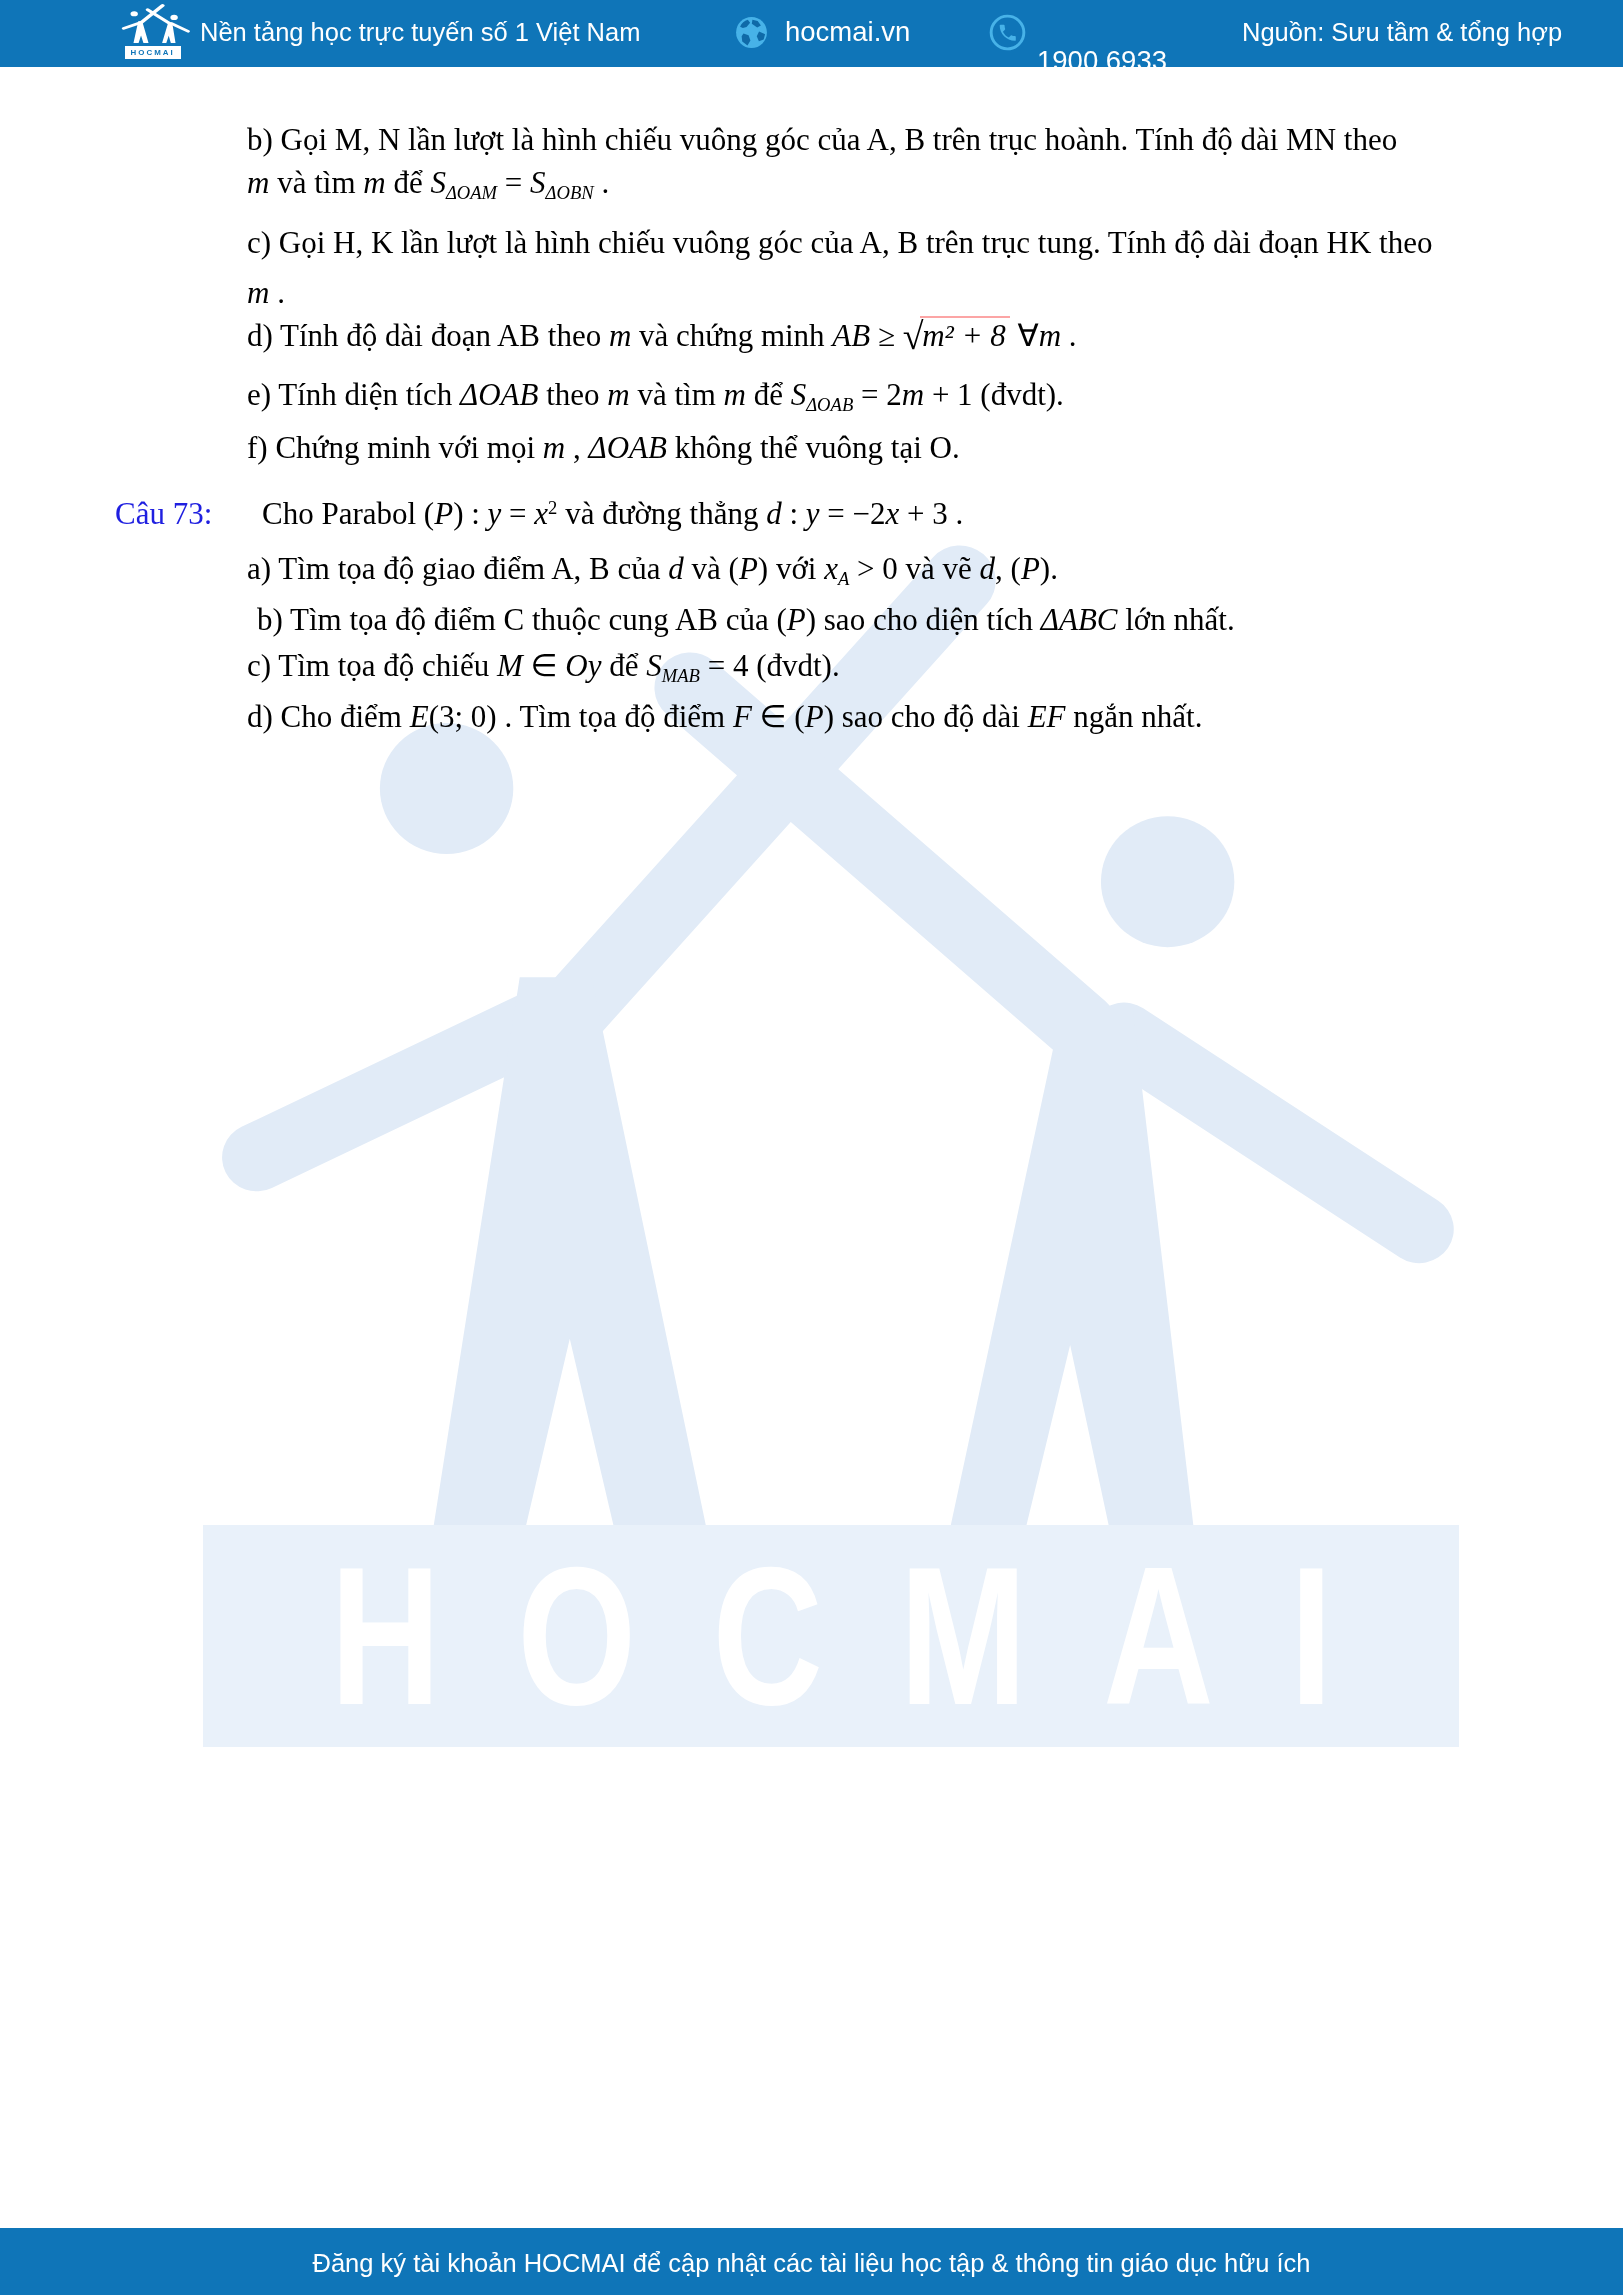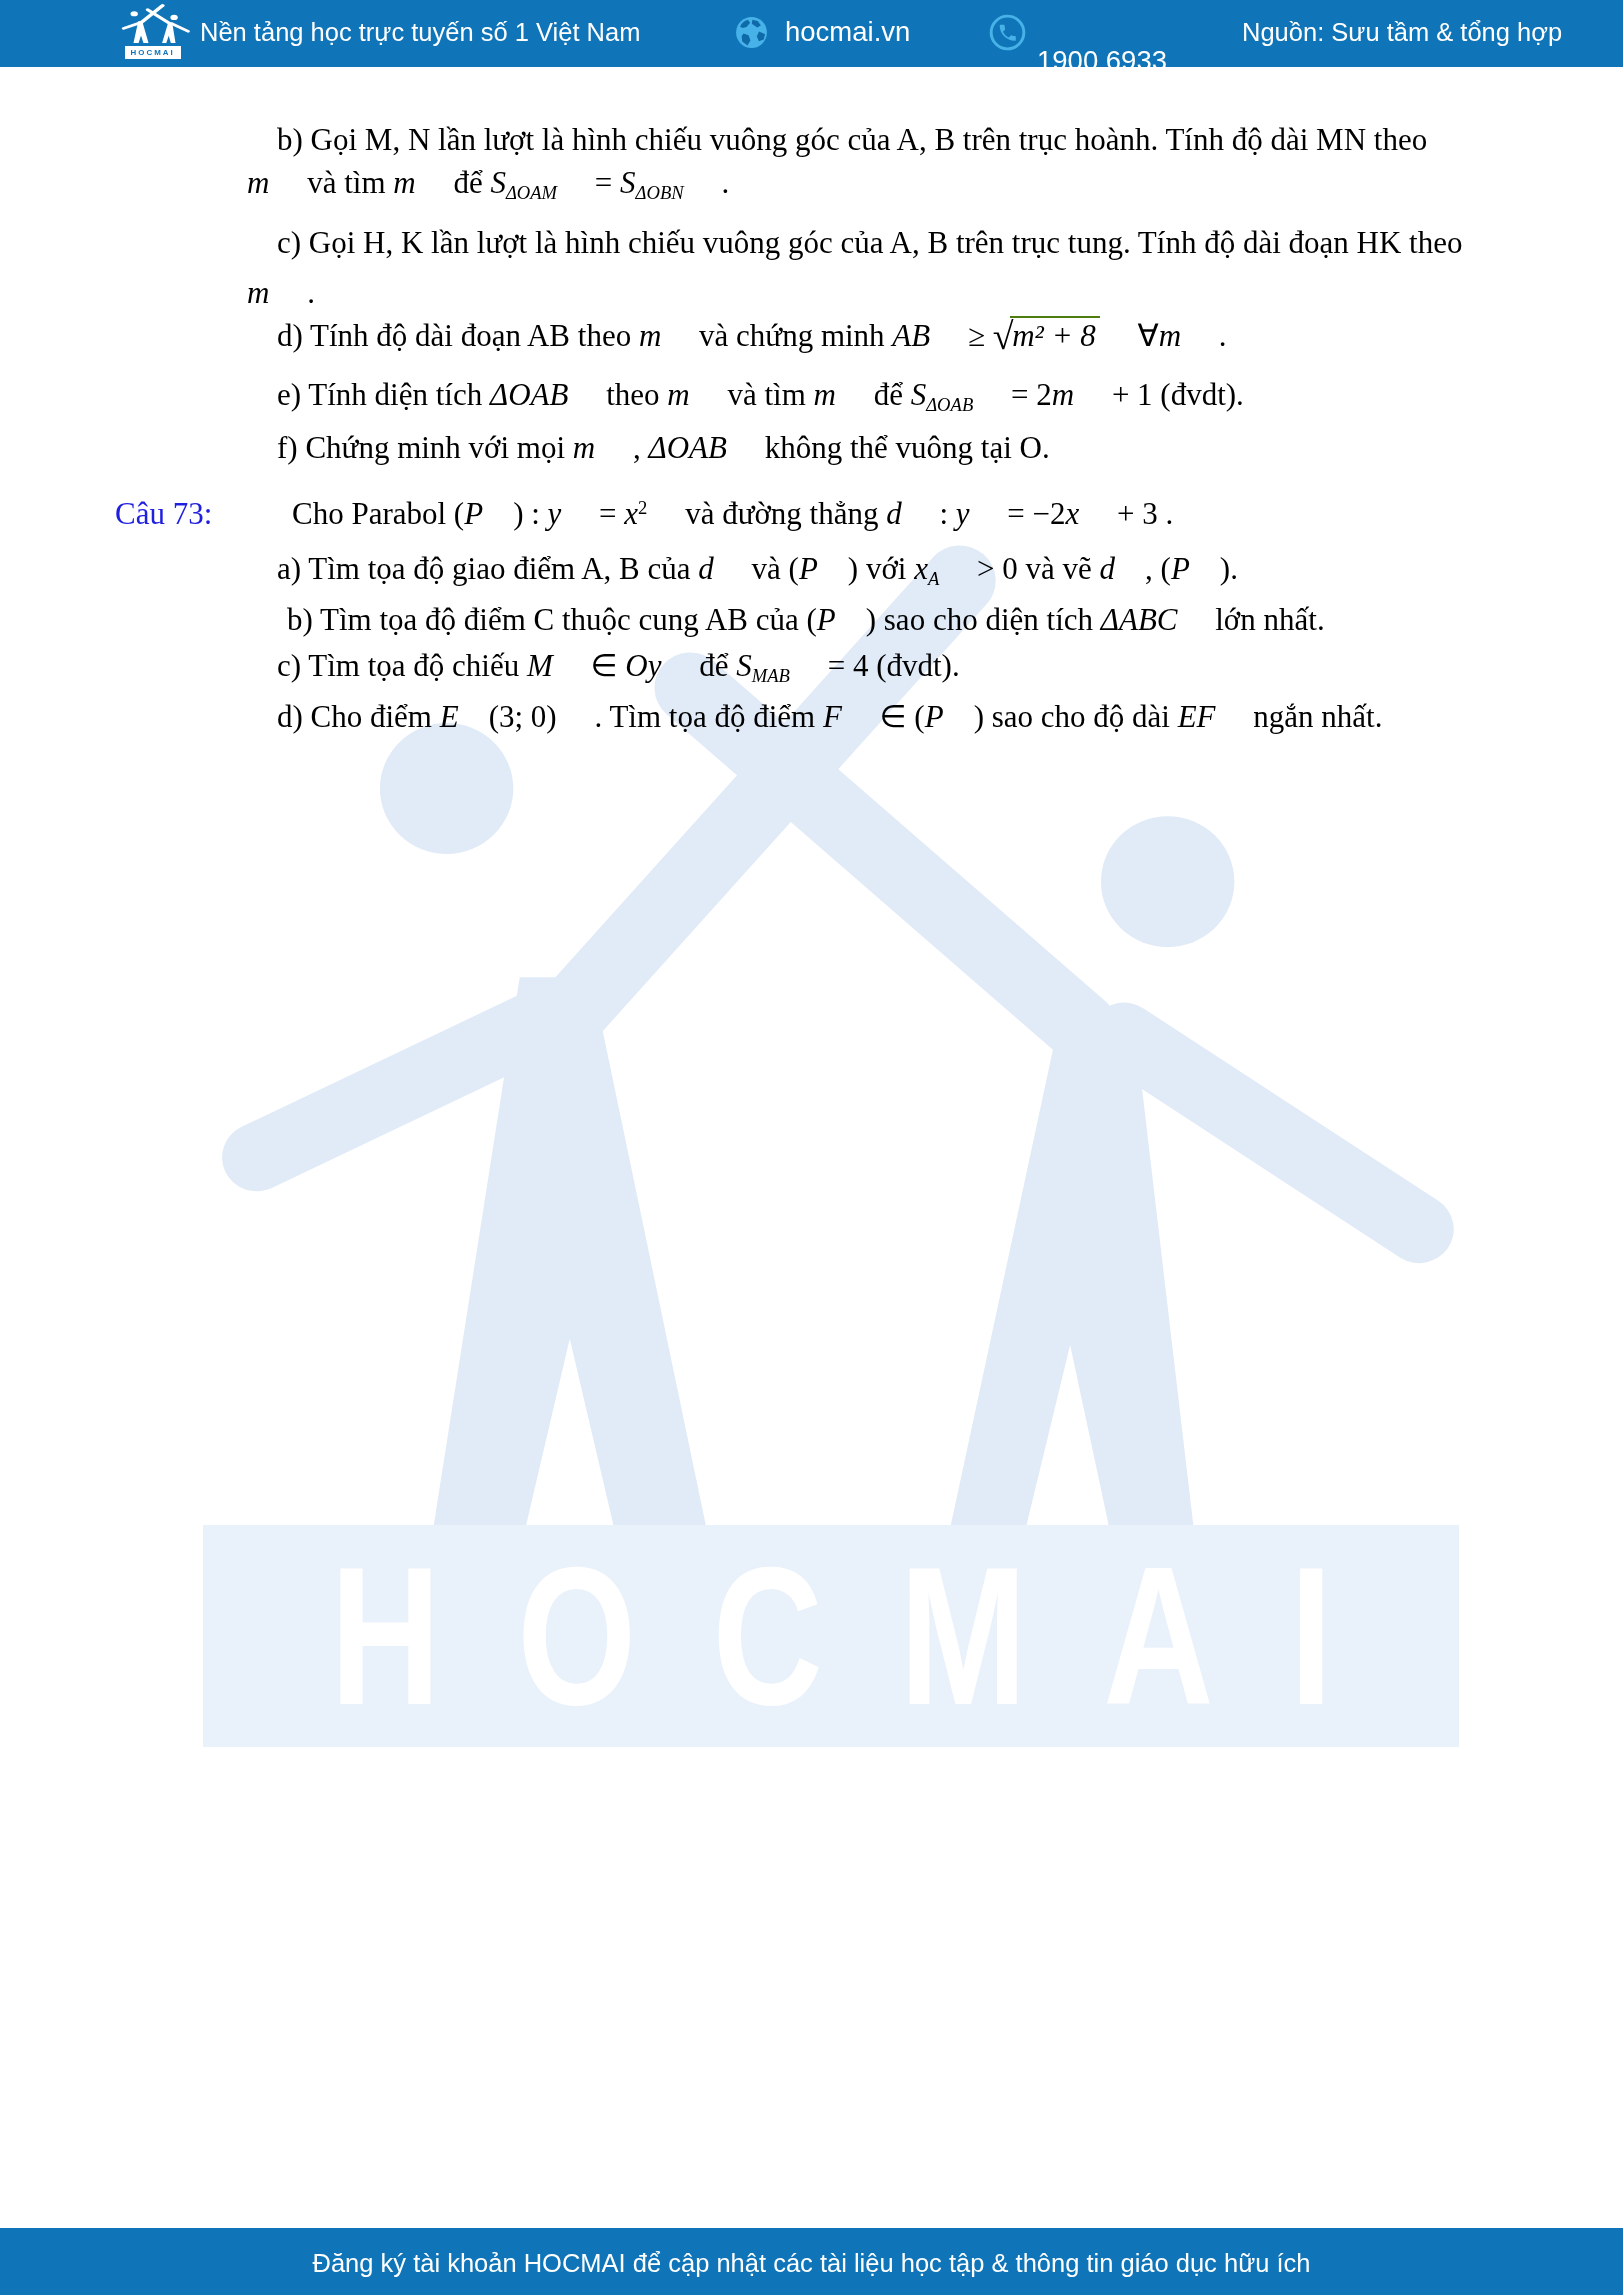--- a/index.html
+++ b/index.html
@@ -30,26 +30,26 @@
   .wm-band{position:absolute;left:203px;top:1525px;width:1256px;height:222px;
            background:var(--wmband,#e9f1fa);pointer-events:none;
            display:flex;align-items:center;justify-content:center;overflow:visible;}
   .wm-text{font-family:"Liberation Sans",sans-serif;font-weight:bold;color:#ffffff;
            font-size:196px;letter-spacing:98px;text-indent:98px;
            transform:scaleX(0.78);white-space:nowrap;}
 
   
   .doc-line{position:absolute;font-size:31px;line-height:41px;color:#000;white-space:nowrap;}
   .q-label{display:inline-block;width:147px;font-weight:normal;color:var(--accent,#1f1fe0);}
-  .r-n{font-style:normal;margin-left:30px;}
+  .r-n{font-style:normal;}
   .r-i{font-style:italic;}
   .r-isub{font-style:italic;font-size:0.60em;vertical-align:-0.32em;}
   .r-sup{font-size:0.60em;vertical-align:0.55em;}
   .sqrt-sign{font-size:1.22em;font-style:normal;vertical-align:-0.08em;margin-right:-3.9px;}
-  .sqrt-body{display:inline-block;border-top:2px solid #4d7c0f;padding:0.7px 3.9px 0 2.6px;
+  .sqrt-body{display:inline-block;border-top:2px solid #fca5a5;padding:0.7px 3.9px 0 2.6px;
              font-style:italic;line-height:1.08;}
 
   
   .ftr{position:absolute;left:0;top:2228px;width:1623px;height:71px;background:var(--brand,#0f75b8);
        display:flex;align-items:center;justify-content:center;}
   .ftr span{color:#fff;font-family:"Liberation Sans",sans-serif;font-size:25.5px;white-space:nowrap;}
 </style>
 </head>
 <body>
 

